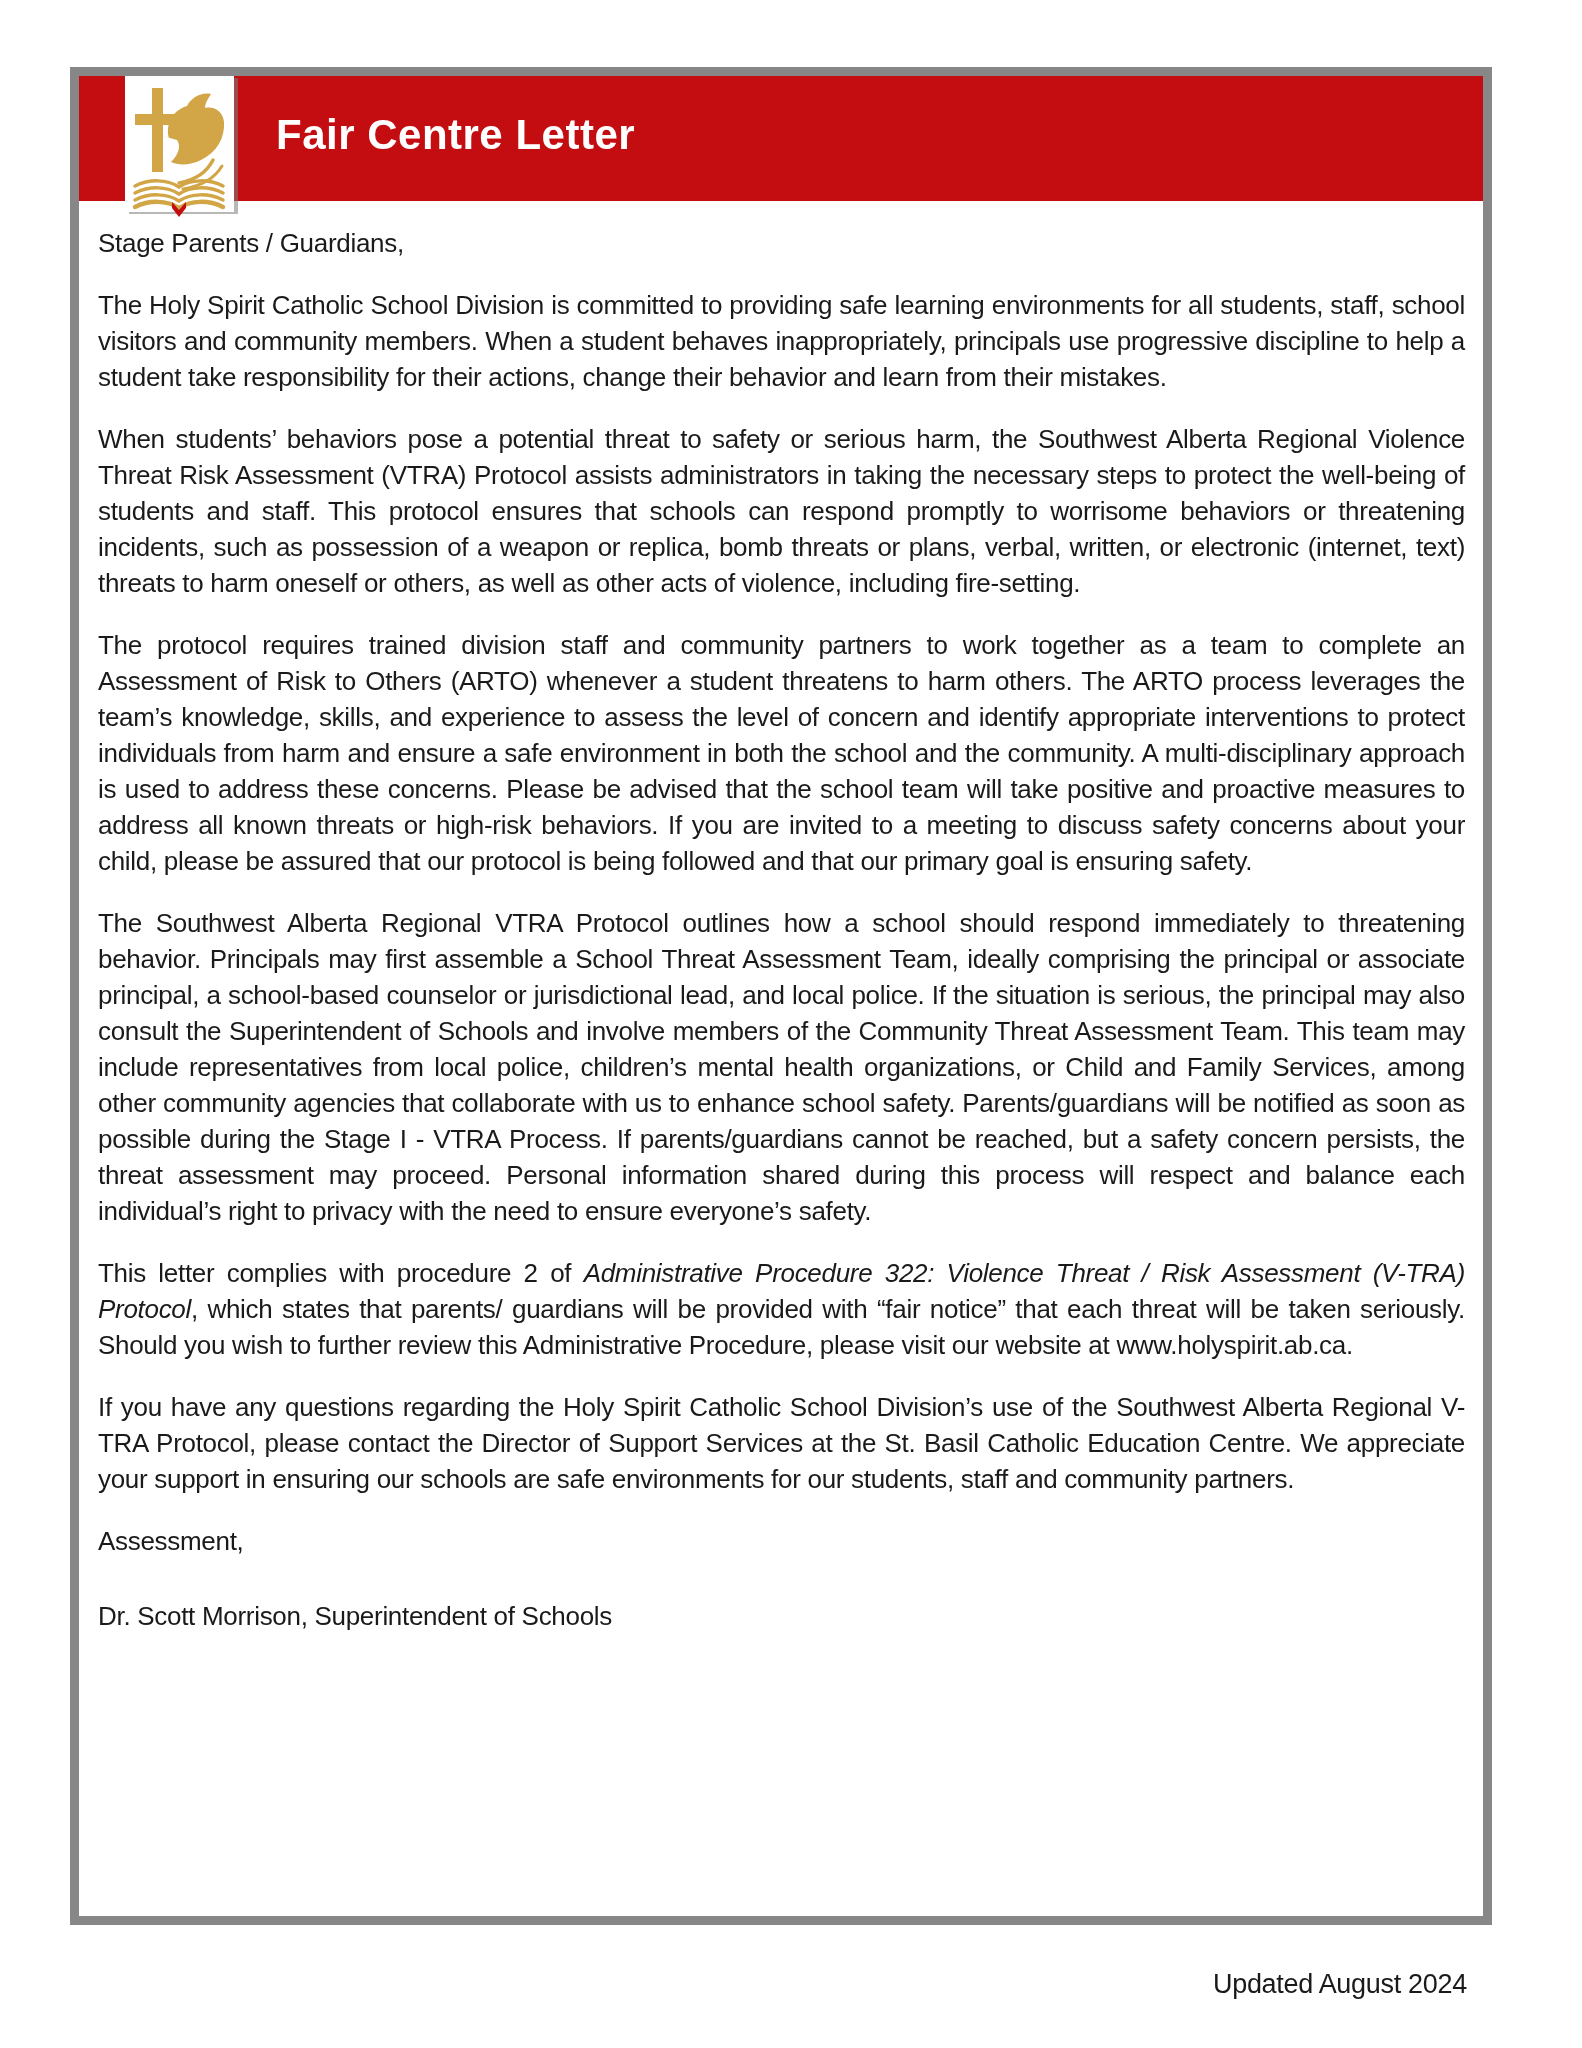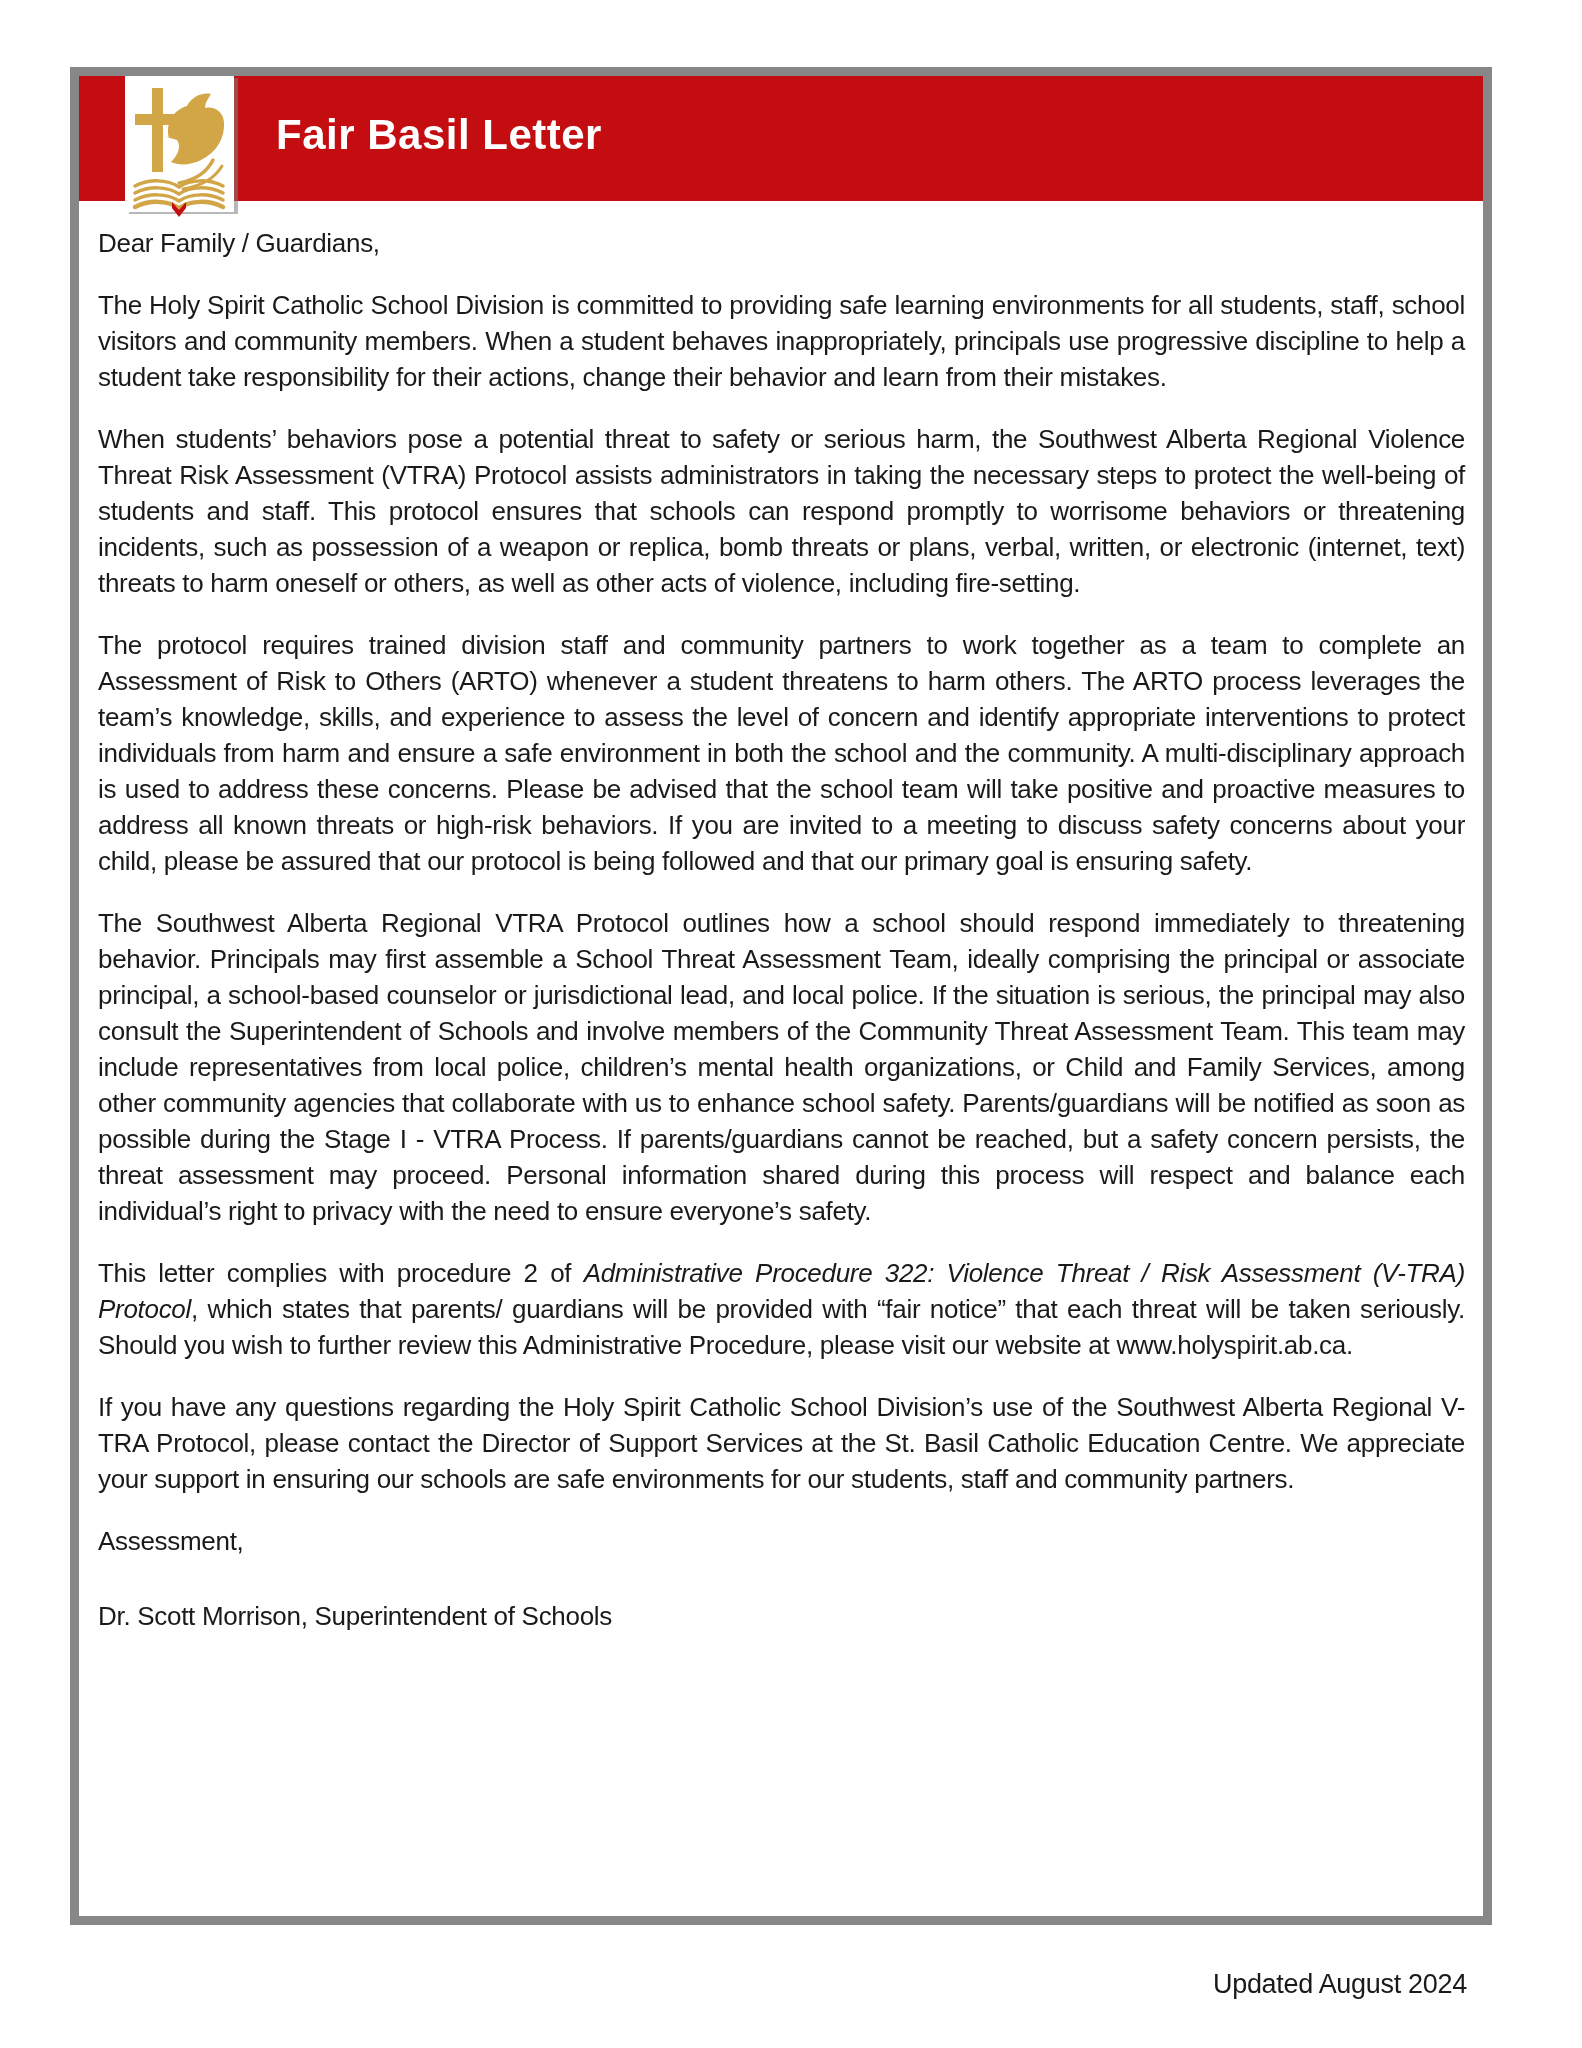--- a/index.html
+++ b/index.html
@@ -63,25 +63,25 @@
         <path d="M97,90 C90,102 76,110 58,113" fill="none" stroke="var(--logo-gold,#d2a647)" stroke-width="3" stroke-linecap="round"></path>
 
         <path d="M10,110 C24,103 42,103 54,111 C66,103 84,103 98,110" fill="none" stroke="var(--logo-gold,#d2a647)" stroke-width="3.5" stroke-linecap="round"></path>
         <path d="M10,117 C24,110 42,110 54,118 C66,110 84,110 98,117" fill="none" stroke="var(--logo-gold,#d2a647)" stroke-width="3.5" stroke-linecap="round"></path>
         <path d="M10,124 C24,117 42,117 54,125 C66,117 84,117 98,124" fill="none" stroke="var(--logo-gold,#d2a647)" stroke-width="3.5" stroke-linecap="round"></path>
         <path d="M10,131 C24,124 42,124 54,132 C66,124 84,124 98,131" fill="none" stroke="var(--logo-gold,#d2a647)" stroke-width="4.5" stroke-linecap="round"></path>
 
         <path d="M47,126 L54,134 L61,126 L61,132 L54,141 L47,132 Z" fill="var(--header-red,#c40d10)"></path>
       </svg>
     </div>
-    <div class="header-title">Fair Basil Letter</div>
+    <div class="header-title">Fair Centre Letter</div>
   </div>
 
   <main class="letter-body">
-    <p class="para">Dear Family / Guardians,</p>
+    <p class="para">Stage Parents / Guardians,</p>
 
     <p class="para">The Holy Spirit Catholic School Division is committed to providing safe learning environments for all students, staff, school visitors and community members.  When a student behaves inappropriately, principals use progressive discipline to help a student take responsibility for their actions, change their behavior and learn from their mistakes.</p>
 
     <p class="para">When students’ behaviors pose a potential threat to safety or serious harm, the Southwest Alberta Regional Violence Threat Risk Assessment (VTRA) Protocol assists administrators in taking the necessary steps to protect the well-being of students and staff. This protocol ensures that schools can respond promptly to worrisome behaviors or threatening incidents, such as possession of a weapon or replica, bomb threats or plans, verbal, written, or electronic (internet, text) threats to harm oneself or others, as well as other acts of violence, including fire-setting.</p>
 
     <p class="para">The protocol requires trained division staff and community partners to work together as a team to complete an Assessment of Risk to Others (ARTO) whenever a student threatens to harm others. The ARTO process leverages the team’s knowledge, skills, and experience to assess the level of concern and identify appropriate interventions to protect individuals from harm and ensure a safe environment in both the school and the community. A multi-disciplinary approach is used to address these concerns. Please be advised that the school team will take positive and proactive measures to address all known threats or high-risk behaviors. If you are invited to a meeting to discuss safety concerns about your child, please be assured that our protocol is being followed and that our primary goal is ensuring safety.</p>
 
     <p class="para gap-before">The Southwest Alberta Regional VTRA Protocol outlines how a school should respond immediately to threatening behavior. Principals may first assemble a School Threat Assessment Team, ideally comprising the principal or associate principal, a school-based counselor or jurisdictional lead, and local police. If the situation is serious, the principal may also consult the Superintendent of Schools and involve members of the Community Threat Assessment Team. This team may include representatives from local police, children’s mental health organizations, or Child and Family Services, among other community agencies that collaborate with us to enhance school safety. Parents/guardians will be notified as soon as possible during the Stage I - VTRA Process. If parents/guardians cannot be reached, but a safety concern persists, the threat assessment may proceed. Personal information shared during this process will respect and balance each individual’s right to privacy with the need to ensure everyone’s safety.</p>
 
     <p class="para gap-before"><span>This letter complies with procedure 2 of </span><span class="it">Administrative Procedure 322: Violence Threat / Risk Assessment (V-TRA) Protocol</span><span>, which states that parents/ guardians will be provided with “fair notice” that each threat will be taken seriously.  Should you wish to further review this Administrative Procedure, please visit our website at </span><span>www.holyspirit.ab.ca</span><span>.</span></p>

